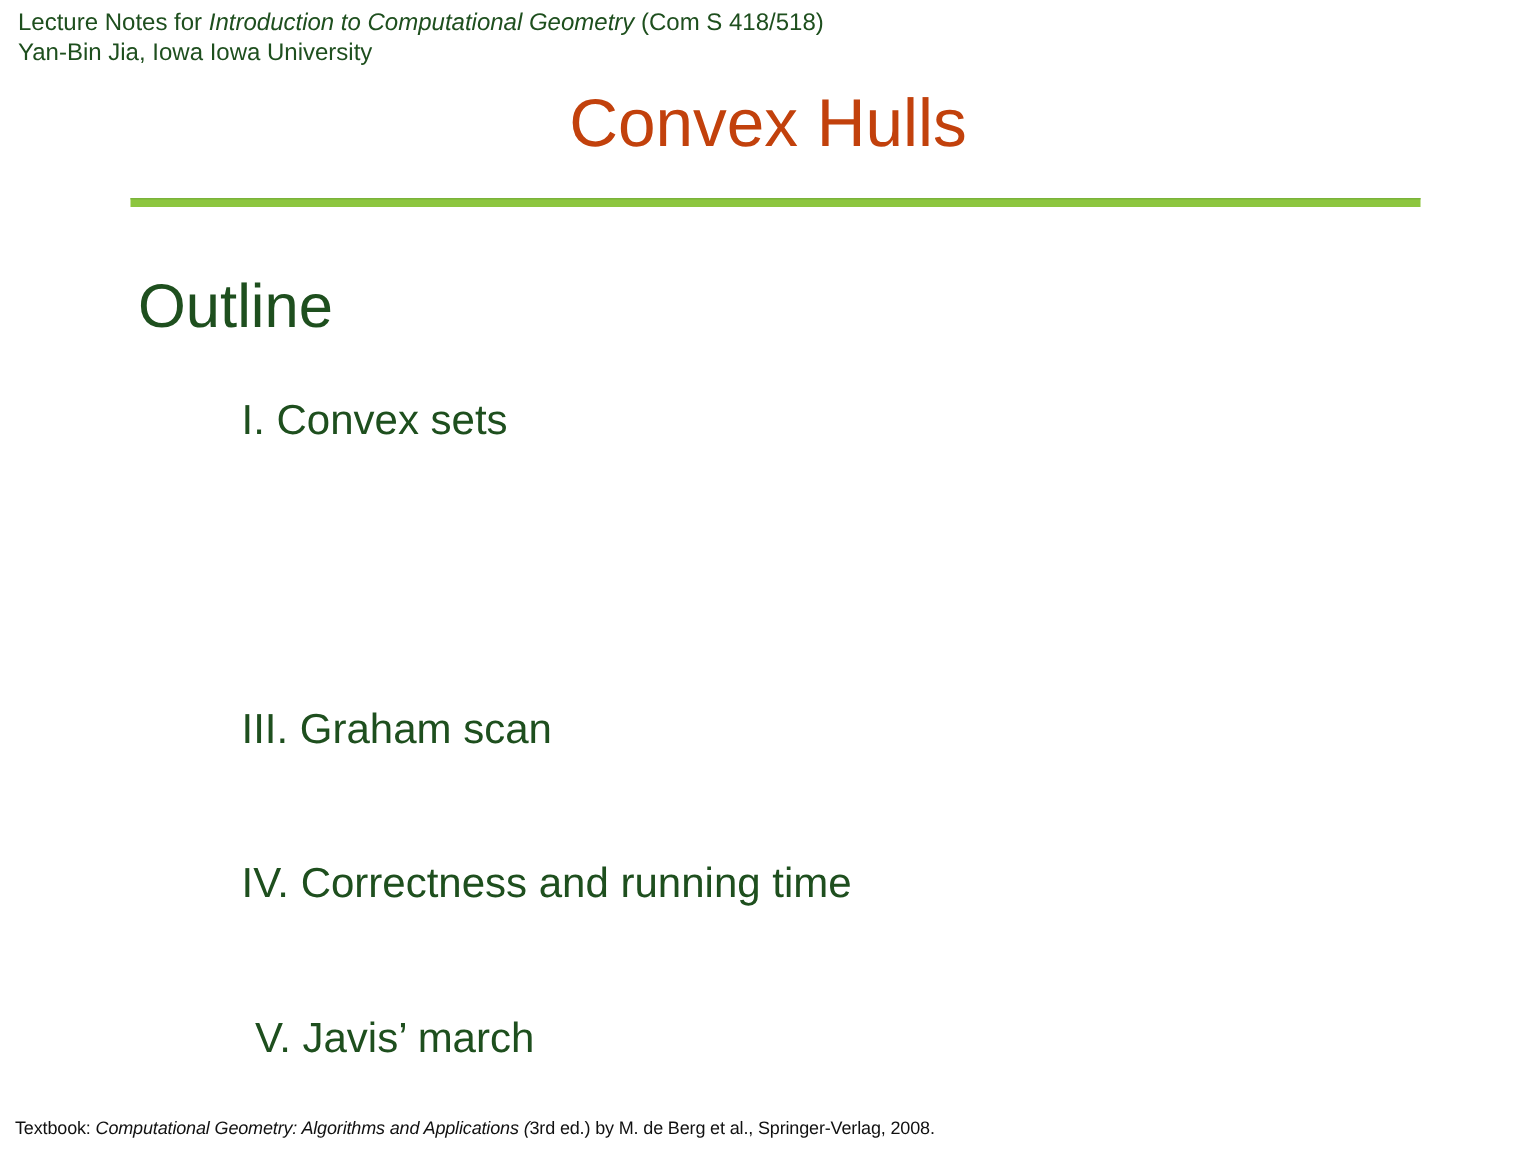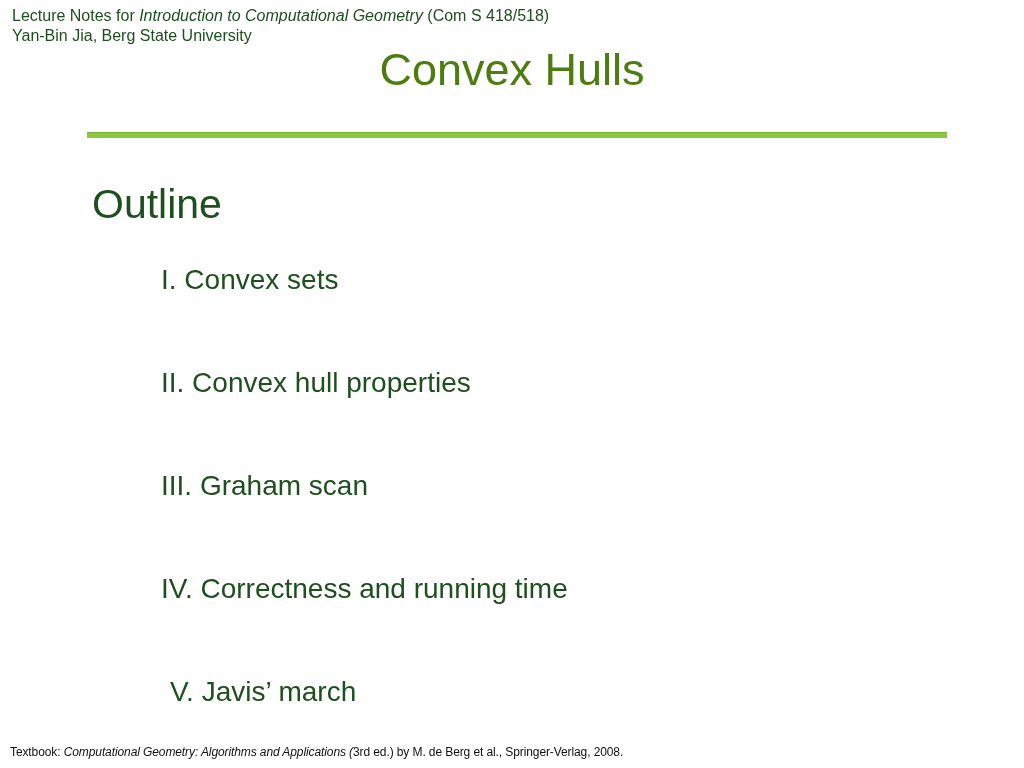--- a/index.html
+++ b/index.html
@@ -16,23 +16,23 @@
     background: #ffffff;
   }
   .header {
     position: absolute; top: 6px; left: 12px;
     color: #1e4f1e;
     font-size: 16px; line-height: 20px;
     white-space: nowrap;
   }
   .italic { font-style: italic; }
   .slide-title {
-    position: absolute; top: 44px; left: 0;
+    position: absolute; top: 56px; left: 0;
     width: 1024px; text-align: center;
-    color: #4d7c0f;
+    color: #c2410c;
     font-size: 45px; line-height: 52px;
     white-space: nowrap;
   }
   .divider {
     position: absolute; top: 132px; left: 87px;
     width: 860px; height: 5px;
     background: #8dc63f;
     border-top: 1px solid #7ab33a;
   }
   .outline-heading {
@@ -56,30 +56,29 @@
     white-space: nowrap;
   }
 </style>
 </head>
 <body>
 
 <div class="slide">
 
   <div class="header">
     <div><span>Lecture Notes for </span><span class="italic">Introduction to Computational Geometry</span><span> (Com S 418/518)</span></div>
-    <div>Yan-Bin Jia, Berg State University</div>
+    <div>Yan-Bin Jia, Iowa Iowa University</div>
   </div>
 
   <div class="slide-title">Convex Hulls</div>
 
   <div class="divider"></div>
 
   <div class="outline-heading">Outline</div>
 
   <div class="outline-item" style="top:265px">I. Convex sets</div>
-  <div class="outline-item" style="top:368px">II. Convex hull properties</div>
   <div class="outline-item" style="top:574px">IV. Correctness and running time</div>
   <div class="outline-item" style="top:471px">III. Graham scan</div>
   <div class="outline-item indent-more" style="top:677px">V. Javis’ march</div>
 
   <div class="footer"><span>Textbook: </span><span class="italic">Computational Geometry: Algorithms and Applications (</span><span>3rd ed.) by M. de Berg et al., Springer-Verlag, 2008.</span></div>
 
 </div>
 
 </body></html>

